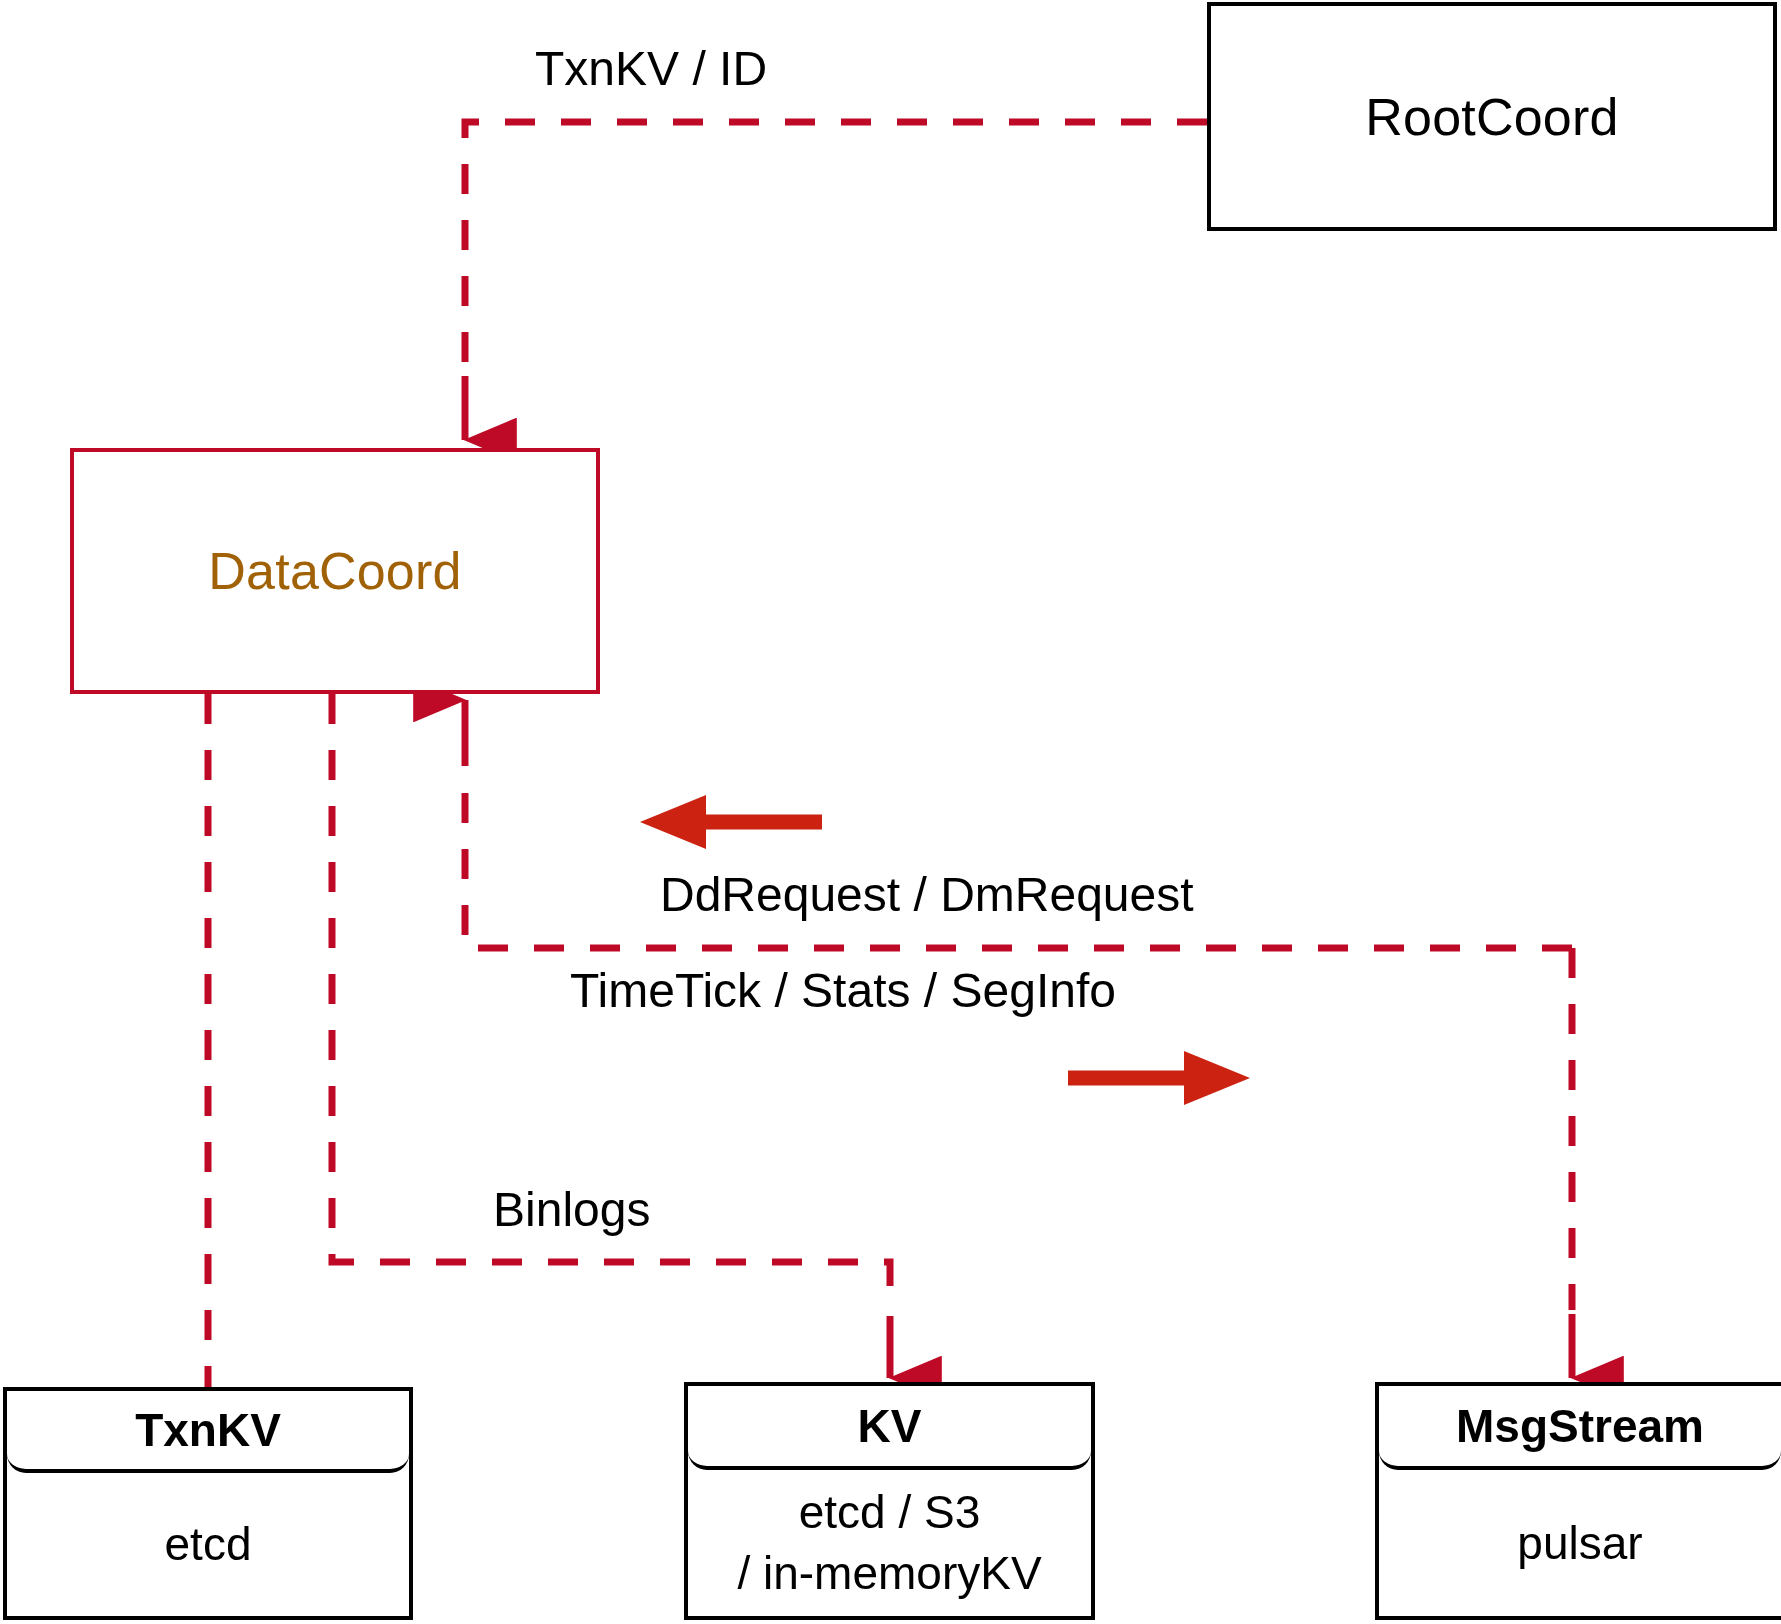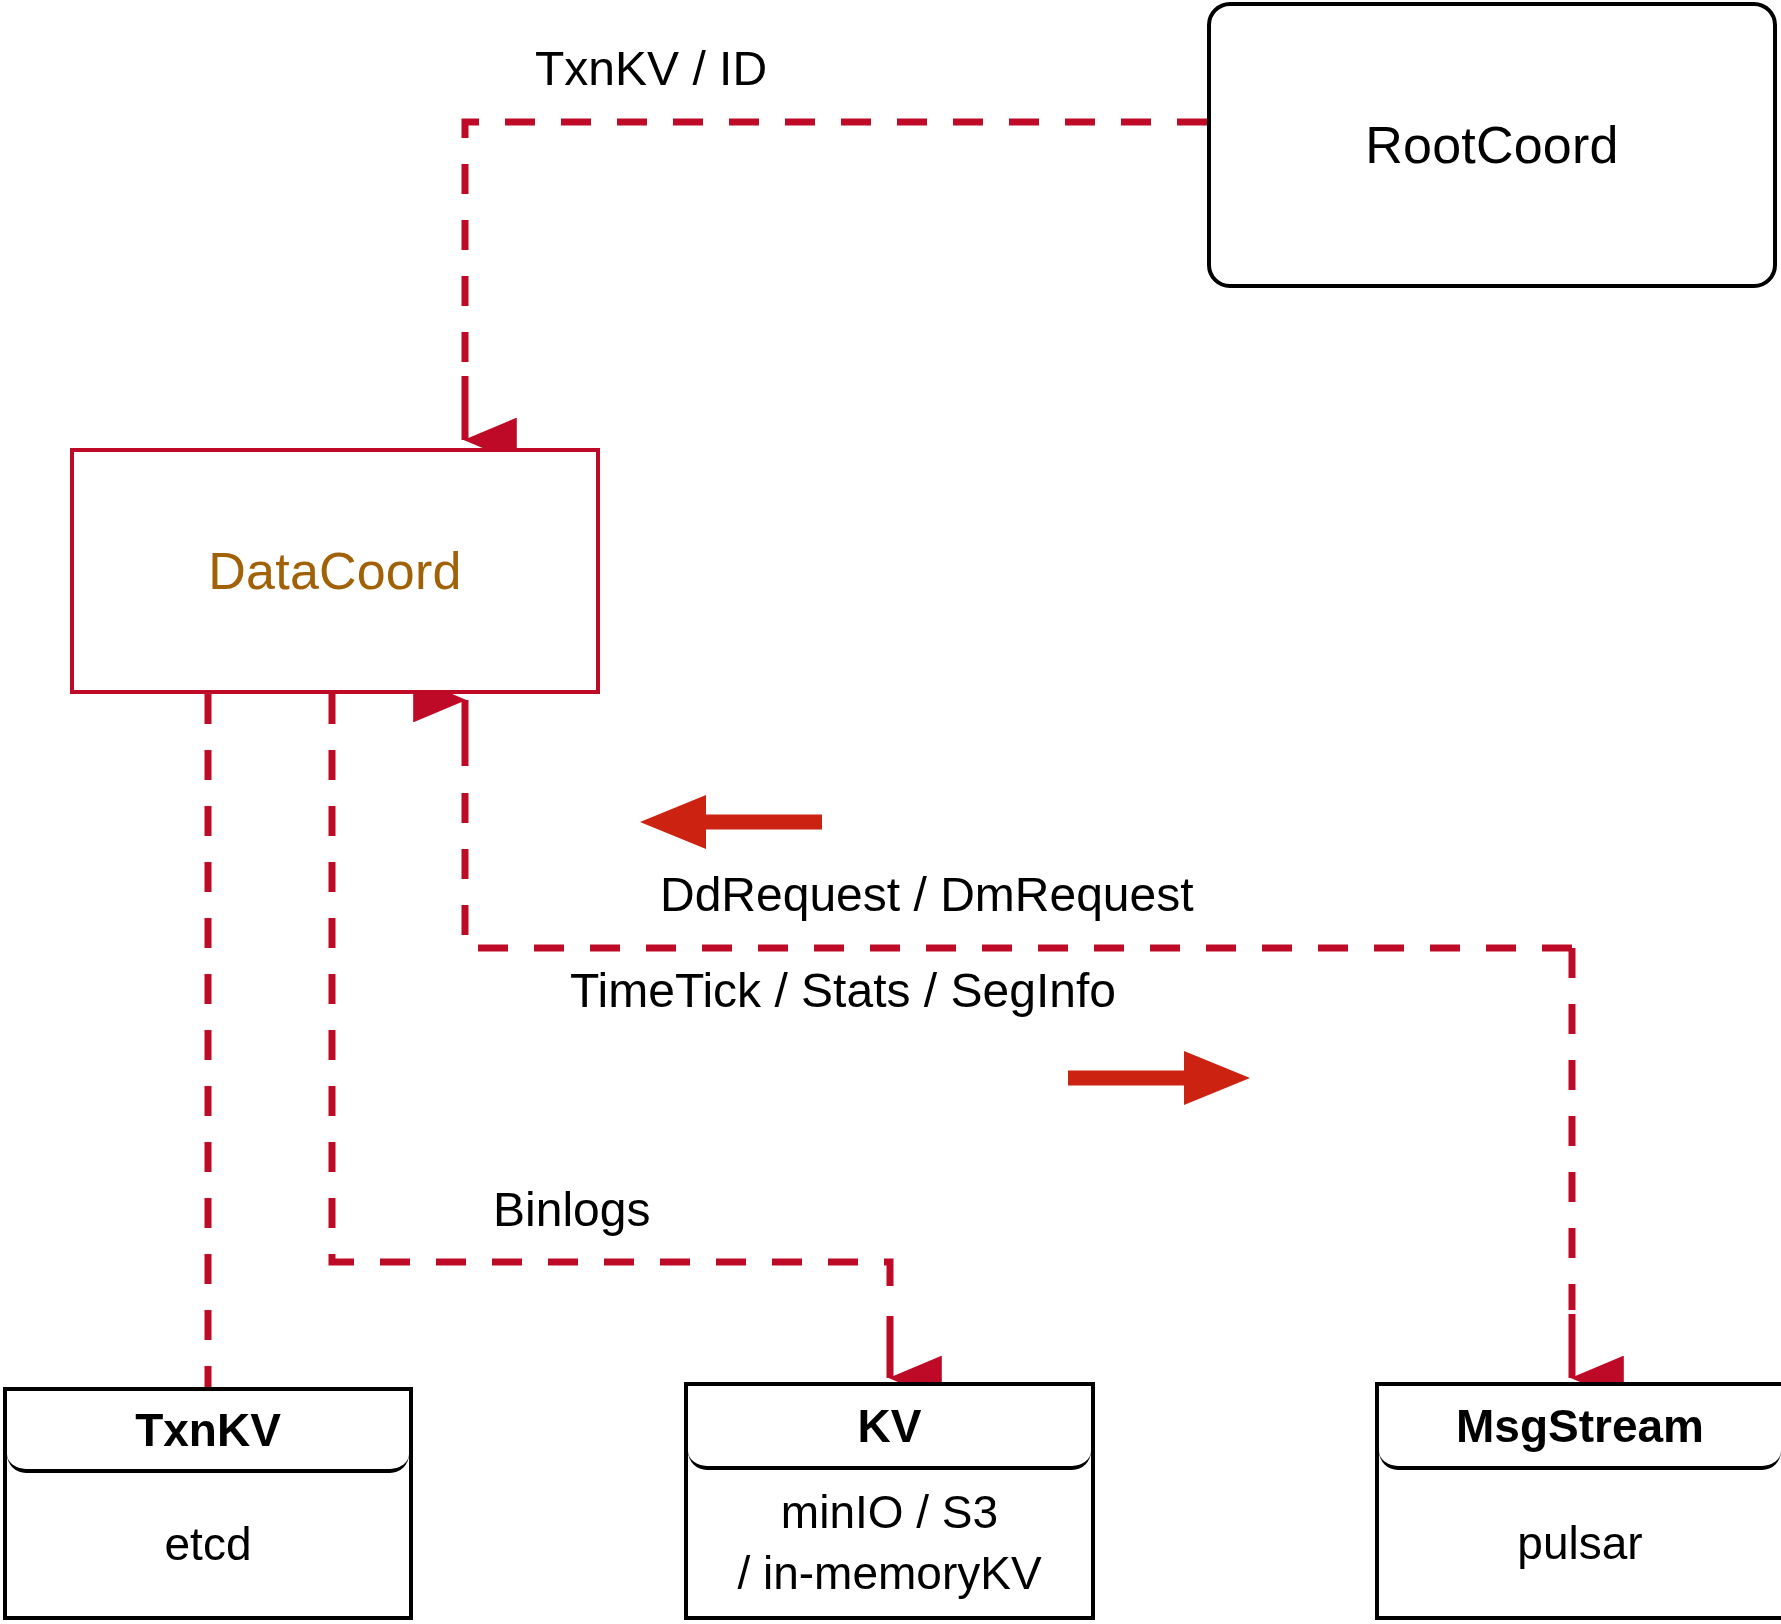--- a/index.html
+++ b/index.html
@@ -121,39 +121,39 @@
       <path d="M822,822 L700,822" stroke="#CC2211" stroke-width="15" stroke-linecap="butt" fill="none"></path>
       <path d="M640,822 L706,795 L706,849 Z" fill="#CC2211"></path>
     </g>
 
     <g>
       <path d="M1068,1078 L1190,1078" stroke="#CC2211" stroke-width="15" stroke-linecap="butt" fill="none"></path>
       <path d="M1250,1078 L1184,1051 L1184,1105 Z" fill="#CC2211"></path>
     </g>
   </svg>
 
-  <div class="node node-black" style="left:1207px; top:2px; width:570px; height:286px;border-radius:23px;">
+  <div class="node node-black" style="left:1207px; top:2px; width:570px; height:229px;">
     <div class="node-title-center">RootCoord</div>
   </div>
 
   <div class="node node-red" style="left:70px; top:448px; width:530px; height:246px;">
     <div class="node-title-center node-title-red">DataCoord</div>
   </div>
 
   <div class="node node-black" style="left:3px; top:1387px; width:410px; height:233px;">
     <div class="split-head" style="height:82px;">TxnKV</div>
     <div class="split-body" style="height:143px;">
       <span>etcd</span>
     </div>
   </div>
 
   <div class="node node-black" style="left:684px; top:1382px; width:411px; height:238px;">
     <div class="split-head" style="height:84px;">KV</div>
     <div class="split-body" style="height:146px;">
-      <span>minIO / S3</span>
+      <span>etcd / S3</span>
       <span>/ in-memoryKV</span>
     </div>
   </div>
 
   <div class="node node-black" style="left:1367px; top:1382px; width:410px; height:238px;margin-left:8px;">
     <div class="split-head" style="height:84px;">MsgStream</div>
     <div class="split-body" style="height:146px;">
       <span>pulsar</span>
     </div>
   </div>

